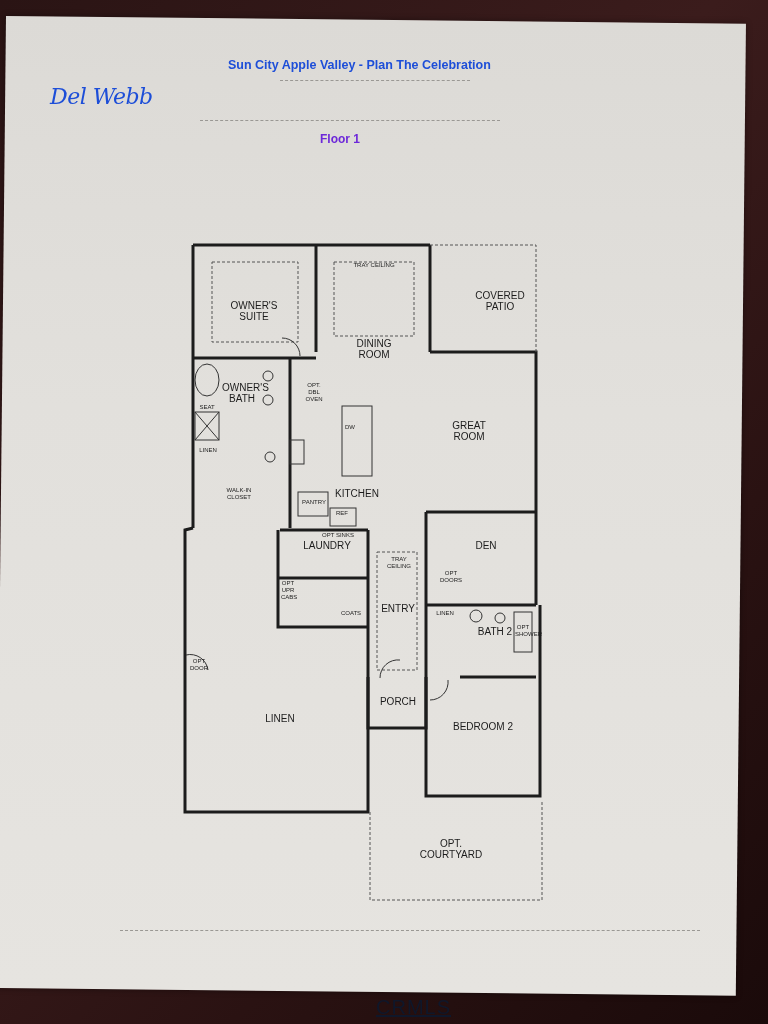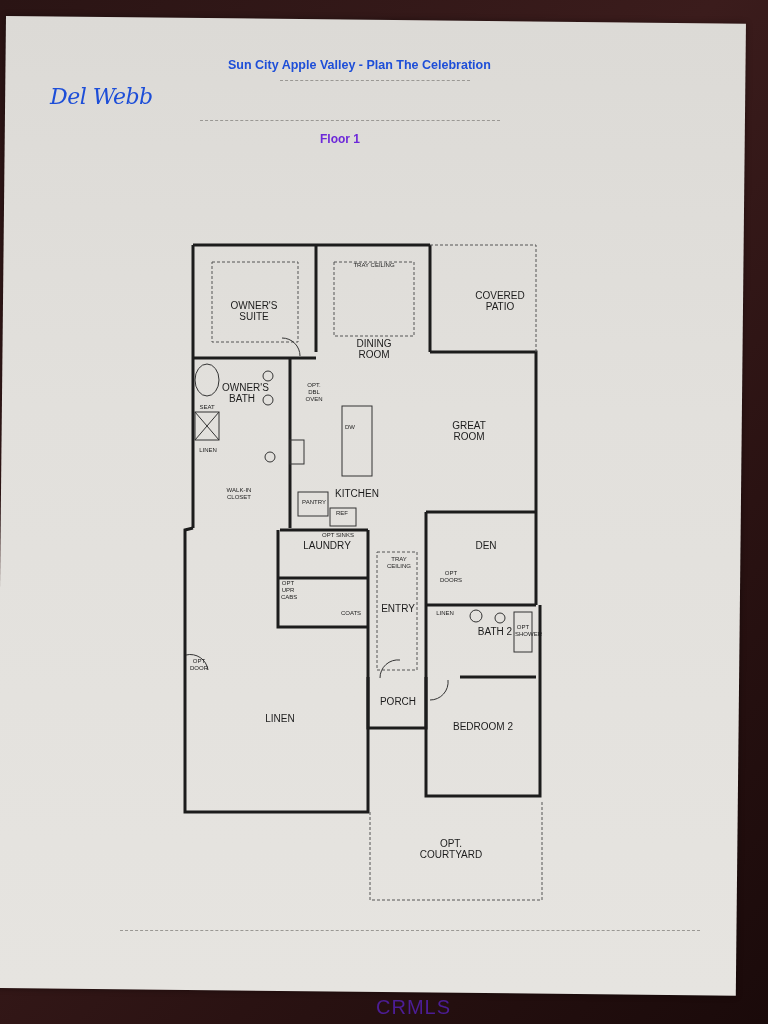--- a/index.html
+++ b/index.html
@@ -11,21 +11,21 @@
     transform:rotate(0.6deg);transform-origin:top left;
     box-shadow:0 0 6px rgba(0,0,0,.4);}
   .title{position:absolute;left:228px;top:58px;font-size:12.5px;font-weight:bold;color:#1d4ed8;}
   .logo{position:absolute;left:50px;top:84px;font-family:"DejaVu Serif",serif;font-style:italic;
     font-size:22px;color:#1d4ed8;letter-spacing:-0.5px;}
   .floor{position:absolute;left:320px;top:132px;font-size:12px;font-weight:bold;color:#6d28d9;}
   .dots{position:absolute;height:0;border-top:1px dashed #9a9894;}
   .plan{position:absolute;left:0;top:0;width:768px;height:1024px;}
   .lbl{position:absolute;font-size:10px;color:#1c1c1c;text-align:center;line-height:11px;font-weight:normal;}
   .small{font-size:6px;line-height:7px;}
-  .watermark{position:absolute;left:376px;top:996px;font-size:20px;color:#4c1d95;letter-spacing:1px;}
+  .watermark{position:absolute;left:376px;top:996px;font-size:20px;color:#0f172a;letter-spacing:1px;text-decoration:underline;}
 </style>
 </head>
 <body>
 
 <div class="paper"></div>
 
 <div class="title">Sun City Apple Valley - Plan The Celebration</div>
 <div class="logo">Del Webb</div>
 <div class="dots" style="left:280px;top:80px;width:190px;"></div>
 <div class="dots" style="left:200px;top:120px;width:300px;"></div>

